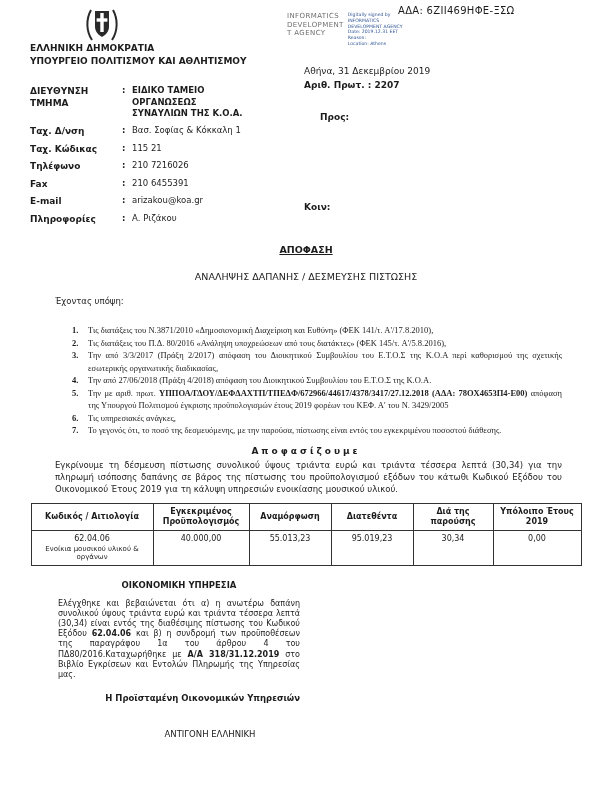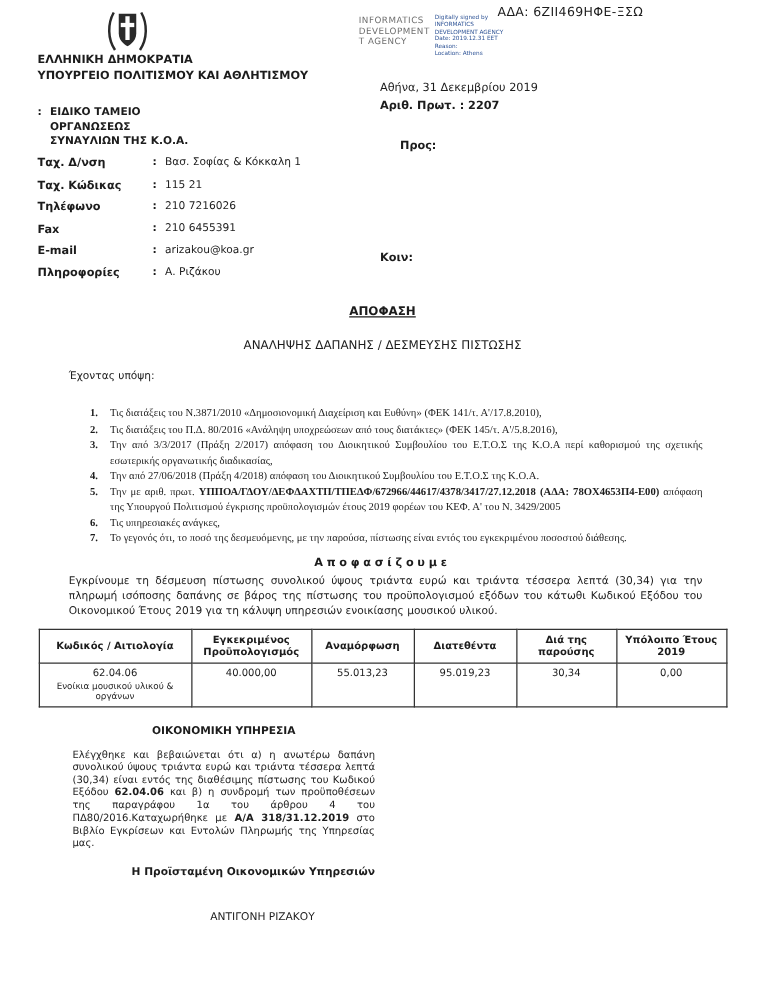--- a/index.html
+++ b/index.html
@@ -98,20 +98,24 @@
       <span>Αριθ. Πρωτ. :</span>
       <span>2207</span>
     </div>
   </div>
 
   <div class="pros">Προς:</div>
   <div class="koin">Κοιν:</div>
 
   <div class="info">
     <div class="irow">
+      <div class="lbl">
+        <div>ΔΙΕΥΘΥΝΣΗ</div>
+        <div>ΤΜΗΜΑ</div>
+      </div>
       <div class="cln">:</div>
       <div class="val">
         <div class="val-bold">ΕΙΔΙΚΟ ΤΑΜΕΙΟ ΟΡΓΑΝΩΣΕΩΣ ΣΥΝΑΥΛΙΩΝ ΤΗΣ Κ.Ο.Α.</div>
       </div>
     </div>
     <div class="irow">
       <div class="lbl">Ταχ. Δ/νση</div>
       <div class="cln">:</div>
       <div class="val">Βασ. Σοφίας &amp; Κόκκαλη 1</div>
     </div>
@@ -197,20 +201,20 @@
       </tbody>
     </table>
 
     <div class="signs">
       <div class="leftcol">
         <div class="fs-title">ΟΙΚΟΝΟΜΙΚΗ ΥΠΗΡΕΣΙΑ</div>
         <div class="fs-para">
           <span>Ελέγχθηκε και βεβαιώνεται ότι α) η ανωτέρω δαπάνη συνολικού ύψους τριάντα ευρώ και τριάντα τέσσερα λεπτά (30,34) είναι εντός της διαθέσιμης πίστωσης του Κωδικού Εξόδου </span><b>62.04.06</b><span> και β) η συνδρομή των προϋποθέσεων της παραγράφου 1α του άρθρου 4 του ΠΔ80/2016.Καταχωρήθηκε με </span><b>Α/Α 318/31.12.2019</b><span> στο Βιβλίο Εγκρίσεων και Εντολών Πληρωμής της Υπηρεσίας μας.</span>
         </div>
         <div class="fs-head">Η Προϊσταμένη Οικονομικών Υπηρεσιών</div>
-        <div class="fs-name">ΑΝΤΙΓΟΝΗ ΡΙΖΑΚΟΥ</div>
+        <div class="fs-name">ΑΝΤΙΓΟΝΗ ΕΛΛΗΝΙΚΗ</div>
       </div>
       <div class="rightcol">
       </div>
     </div>
   </div>
 
 </div>
 
 </body></html>

